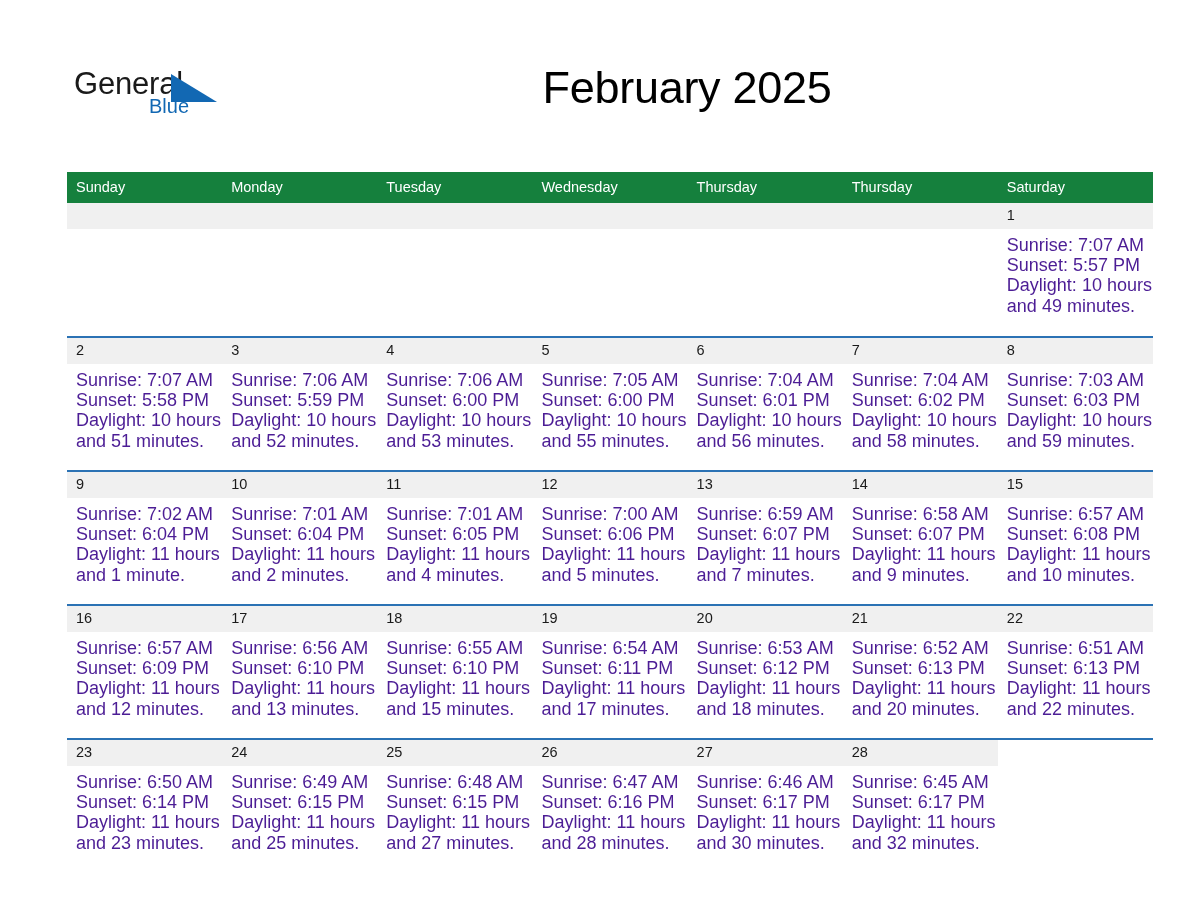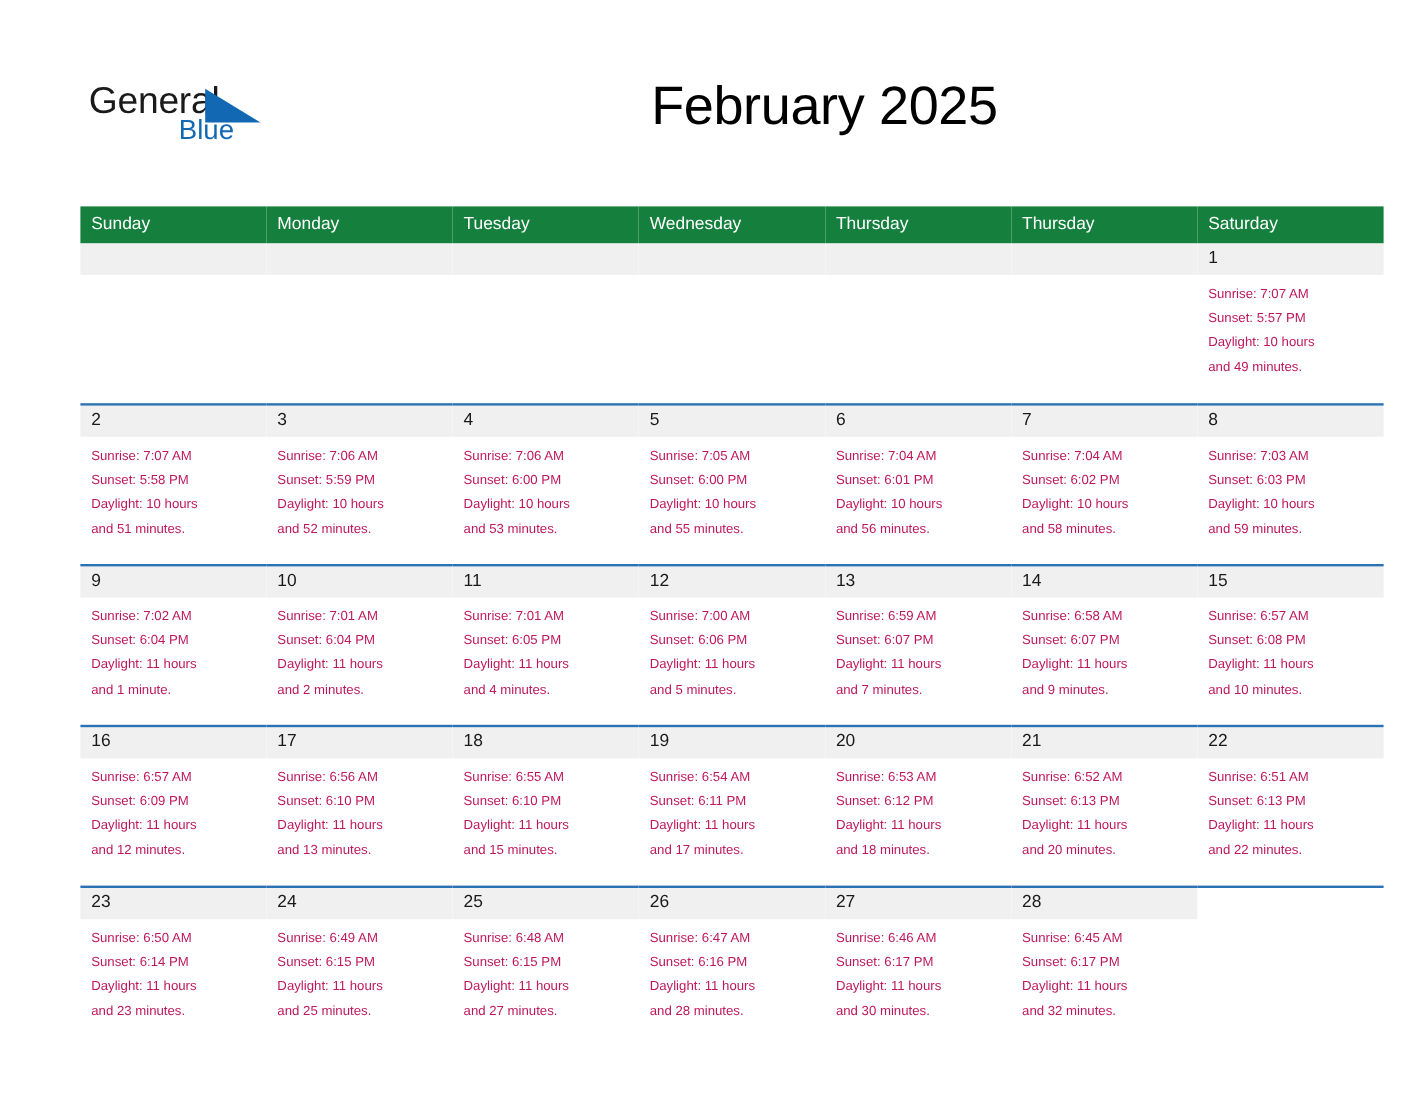--- a/index.html
+++ b/index.html
@@ -46,21 +46,21 @@
   .brand-tri {
     position: absolute;
     left: 97px; top: 12px;
     width: 0; height: 0;
     border-left: 46px solid #1268b3;
     border-top: 28px solid transparent;
   }
   .brand-blue {
     position: absolute;
     left: 75px; top: 33px;
-    font-size: 23px;
+    font-size: 20px;
     color: #1268b3;
     font-family: "Liberation Sans", sans-serif;
     font-weight: 400;
   }
 
   .titles {
     text-align: center;
     flex: 1 1 auto;
     padding-top: 2px;
   }
@@ -114,23 +114,23 @@
     font-size: 14.5px;
     color: #1a1a1a;
     padding: 4px 0 5px 9px;
     height: 26px;
     line-height: 17px;
   }
   .daynum.empty { background: #f0f0f0; }
 
   .cellbody {
     padding: 6px 6px 0 9px;
-    font-size: 11px;
+    font-size: 18px;
     line-height: 20.2px;
-    color: #be185d;
+    color: #4c1d95;
   }
   .cellbody div { white-space: nowrap; }
 
   .blankcell .daynum { background: #f0f0f0; }
   .nocell { background: #ffffff; }
   .nocell .daynum { background: #ffffff; }
 </style>
 </head>
 <body>
 

